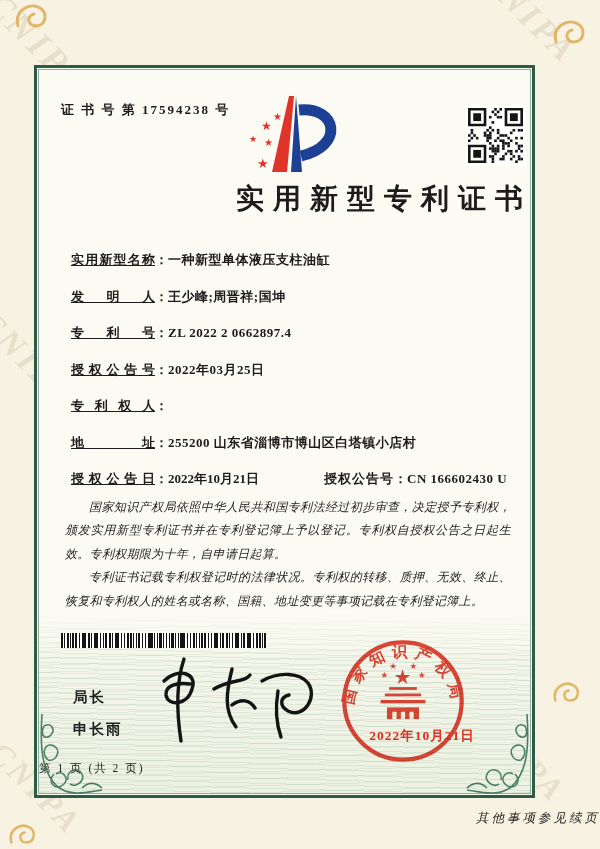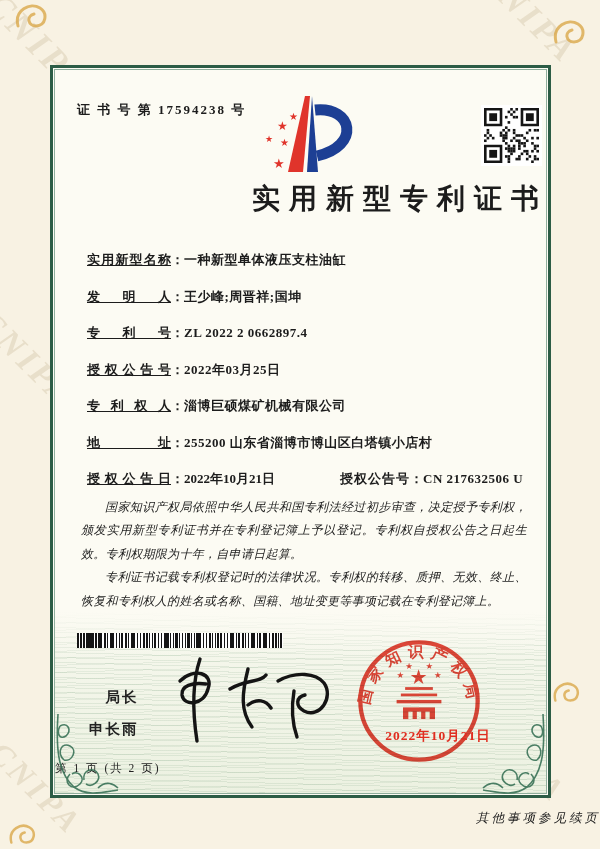--- a/index.html
+++ b/index.html
@@ -12,21 +12,21 @@
   
   .wm{
     position:absolute;font-family:"Liberation Serif",serif;
     font-weight:bold;font-style:italic;color:rgba(178,156,112,.22);
     transform:rotate(45deg);letter-spacing:4px;user-select:none;white-space:nowrap;
   }
   .wm.big{color:rgba(178,156,112,.18);}
   .curl{position:absolute;opacity:.75;}
   
   .frame{
-    position:absolute;left:50px;top:65px;width:501px;height:733px;
+    position:absolute;left:34px;top:65px;width:501px;height:733px;
     box-sizing:border-box;border:3px solid #2c5c45;background:#fcfbf3;
   }
   .frame-inner{position:absolute;inset:1px;border:1px solid #8fae9c;pointer-events:none;}
   
   .cert-no{position:absolute;left:24px;top:33px;font-size:13px;font-weight:600;letter-spacing:2px;}
   .logo{position:absolute;left:200px;top:16px;width:120px;height:96px;}
   .qr{position:absolute;left:428px;top:37px;width:55px;height:55px;background:#fff;padding:3px;}
   .title{position:absolute;left:0;top:112px;width:100%;text-align:right;
     font-size:28px;font-weight:700;letter-spacing:9px;}
   
@@ -52,21 +52,21 @@
   .zone::before{content:"";position:absolute;inset:0;
     background:linear-gradient(180deg,#fcfbf3 0%,rgba(252,251,243,0) 26%);}
   .barcode{
     position:absolute;left:22px;top:22px;width:206px;height:15px;background:#fff;
     background-image:
       repeating-linear-gradient(90deg,#151515 0 1.5px,rgba(0,0,0,0) 1.5px 3px),
       repeating-linear-gradient(90deg,#151515 0 1px,rgba(0,0,0,0) 1px 7px),
       repeating-linear-gradient(90deg,#151515 0 2px,rgba(0,0,0,0) 2px 11px);
   }
   .signer{position:absolute;left:34px;top:70px;font-family:"Liberation Sans","DejaVu Sans",sans-serif;
-    font-weight:700;font-size:14.5px;letter-spacing:2px;line-height:32px;color:#222;text-align:right;}
+    font-weight:700;font-size:14.5px;letter-spacing:2px;line-height:32px;color:#222;}
   .signature{position:absolute;left:105px;top:42px;width:200px;height:95px;}
   .seal{position:absolute;left:300px;top:26px;width:128px;height:128px;opacity:.93;mix-blend-mode:multiply;}
   .seal-date{position:absolute;left:318px;top:116px;width:130px;text-align:center;
     color:#e02e20;font-weight:700;font-size:13.5px;letter-spacing:1px;white-space:nowrap;}
   .pagenum{position:absolute;left:0;width:100%;top:150px;font-size:11.5px;letter-spacing:2px;color:#222;}
   .flourish{position:absolute;bottom:1px;width:66px;height:86px;}
   .flourish.l{left:1px;}
   .flourish.r{right:1px;transform:scaleX(-1);}
   
   .footer-note{position:absolute;left:0;top:810px;width:100%;text-align:right;
@@ -227,34 +227,33 @@
       <span class="val">ZL 2022 2 0662897.4</span>
     </div>
     <div class="row">
       <span class="lbl">授权公告号</span>
         <span class="colon">：</span>
       <span class="val">2022年03月25日</span>
     </div>
     <div class="row">
       <span class="lbl">专利权人</span>
         <span class="colon">：</span>
-      <span class="val">淄博巨硕煤矿机械有限公司</span>
     </div>
     <div class="row">
       <span class="lbl">地址</span>
         <span class="colon">：</span>
       <span class="val">255200 山东省淄博市博山区白塔镇小店村</span>
     </div>
     <div class="row grant">
       <span class="lbl">授权公告日</span>
         <span class="colon">：</span>
       <span class="val1">2022年10月21日</span>
       <span class="lbl2">授权公告号</span>
         <span class="colon">：</span>
-      <span class="val">CN 217632506 U</span>
+      <span class="val">CN 166602430 U</span>
     </div>
   </div>
 
   <div class="paras">
     <p>国家知识产权局依照中华人民共和国专利法经过初步审查，决定授予专利权，颁发实用新型专利证书并在专利登记簿上予以登记。专利权自授权公告之日起生效。专利权期限为十年，自申请日起算。</p>
     <p>专利证书记载专利权登记时的法律状况。专利权的转移、质押、无效、终止、恢复和专利权人的姓名或名称、国籍、地址变更等事项记载在专利登记簿上。</p>
   </div>
 
   <div class="zone">
     <div class="barcode"></div>

